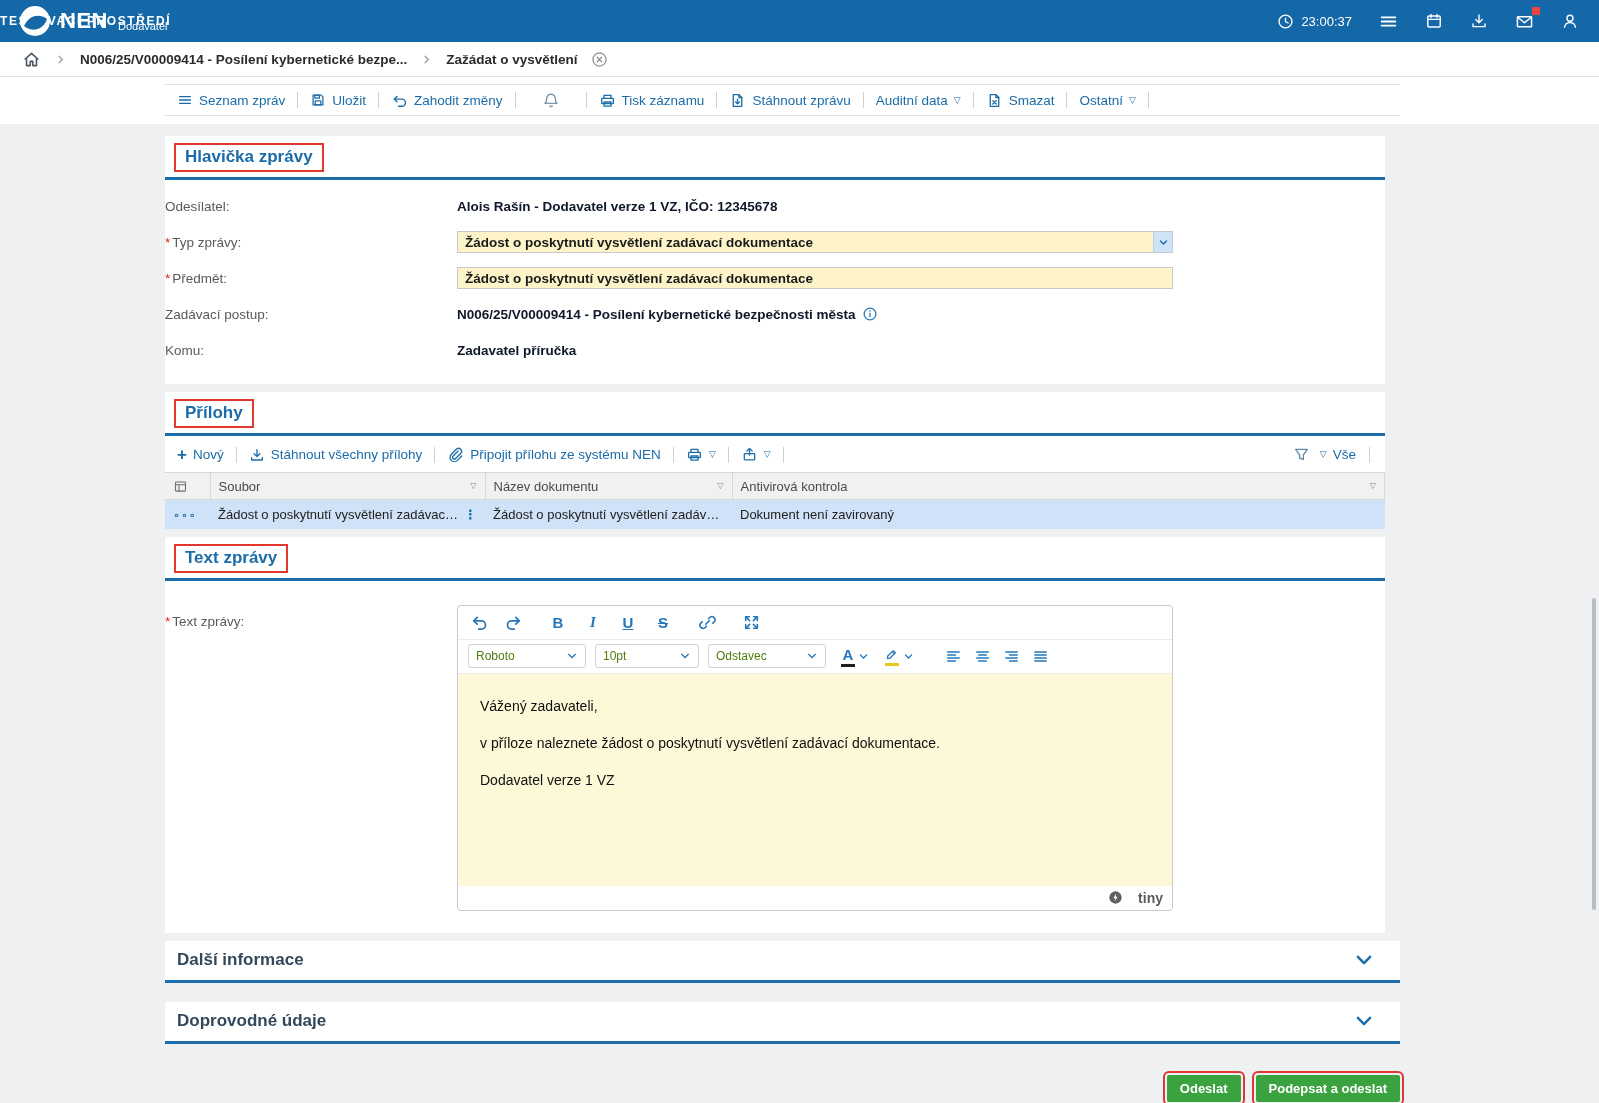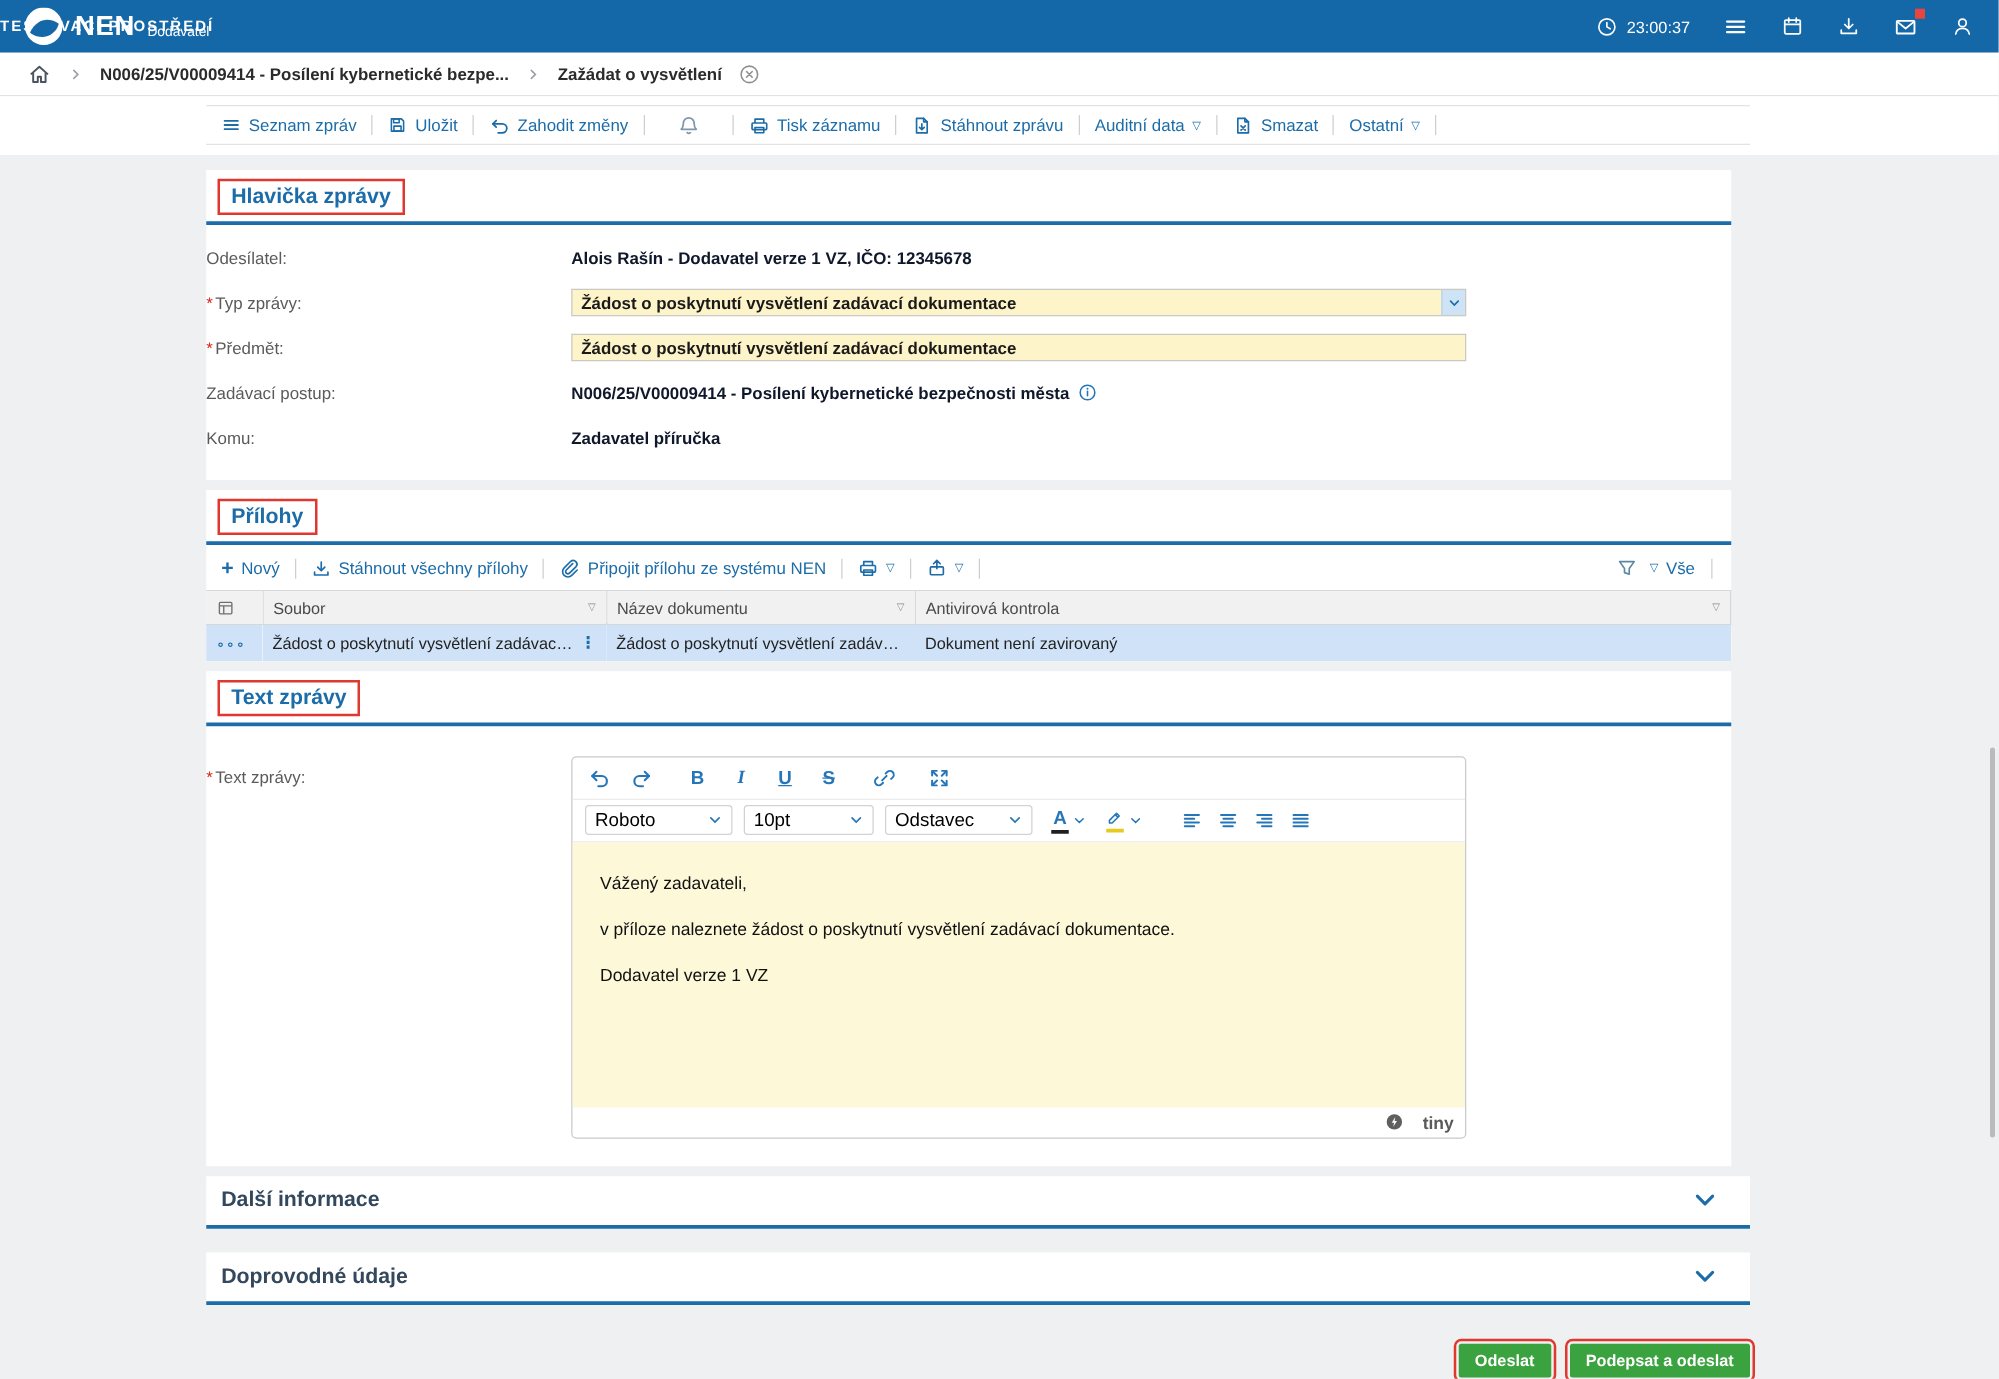--- a/index.html
+++ b/index.html
@@ -65,21 +65,21 @@
   .editor-row{display:flex;align-items:flex-start;padding:24px 0 22px}
   .editor-row .flabel{padding-top:9px}
   .editor{width:716px;border:1px solid #c9c9c9;border-radius:4px;overflow:hidden;background:#fff}
   .ed-toolbar1{height:34px;display:flex;align-items:center;padding:0 12px;gap:15px;border-bottom:1px solid #ececec;color:#2576b9}
   .ed-glyph{font-size:15px;font-weight:bold;color:#2576b9;cursor:pointer;width:20px;text-align:center}
   .ed-glyph.it{font-style:italic;font-family:"Liberation Serif",serif}
   .ed-glyph.un{text-decoration:underline}
   .ed-glyph.st{text-decoration:line-through}
   .gap-l{margin-left:10px}
   .ed-toolbar2{height:34px;display:flex;align-items:center;padding:0 10px;gap:9px;border-bottom:1px solid #ececec}
-  .ed-select{height:24px;border:1px solid #d2d2d2;border-radius:3px;display:flex;align-items:center;justify-content:space-between;padding:0 7px;font-size:15px;color:#000000;cursor:pointer}
+  .ed-select{height:24px;border:1px solid #d2d2d2;border-radius:3px;display:flex;align-items:center;justify-content:space-between;padding:0 7px;font-size:12px;color:#4d7c0f;cursor:pointer}
   .w-font{width:118px}.w-size{width:104px}.w-block{width:118px}
   .color-btn{display:flex;align-items:center;gap:3px;cursor:pointer;margin-left:6px}
   .color-a{display:flex;flex-direction:column;align-items:center}
   .color-a .bar{width:14px;height:3px;background:#1f1f1f;margin-top:1px}
   .hl-btn .bar{background:#e8c91d}
   .align-group{display:flex;align-items:center;gap:12px;margin-left:22px;color:#2576b9}
   .ed-content{background:#fcf8d8;height:212px;padding:24px 22px 0;font-size:14px;color:#101010}
   .ed-content p{margin-bottom:21px}
   .ed-footer{height:24px;display:flex;align-items:center;justify-content:flex-end;padding-right:9px;gap:15px}
   .tiny-text{font-weight:bold;font-size:14px;color:#5a5a5a}

